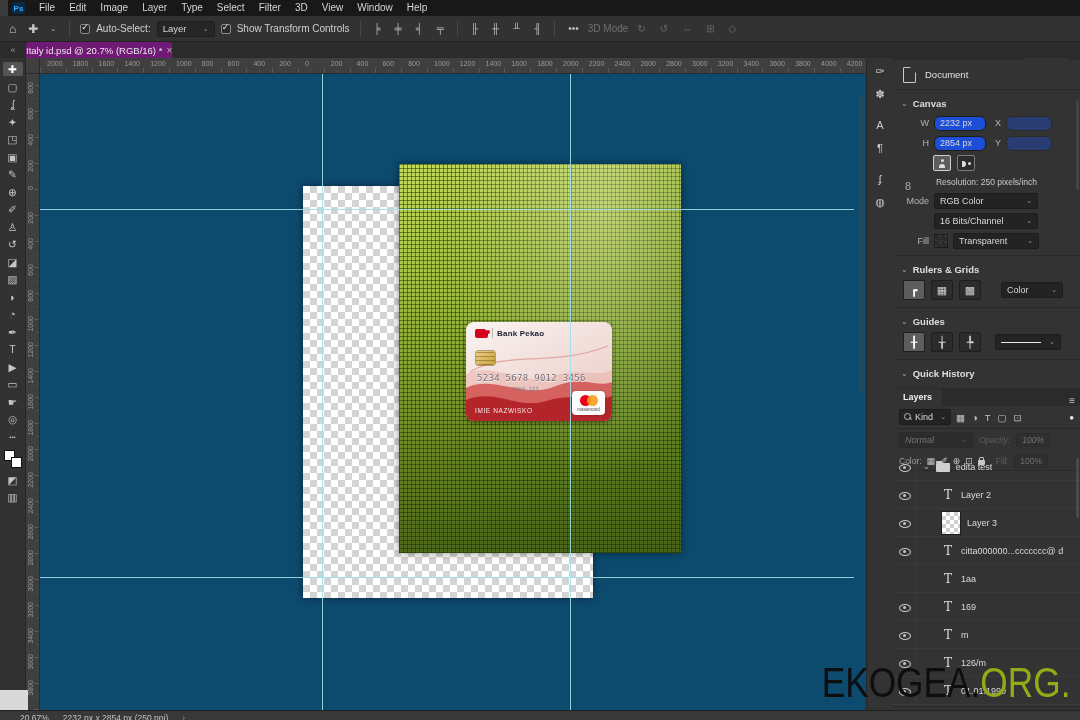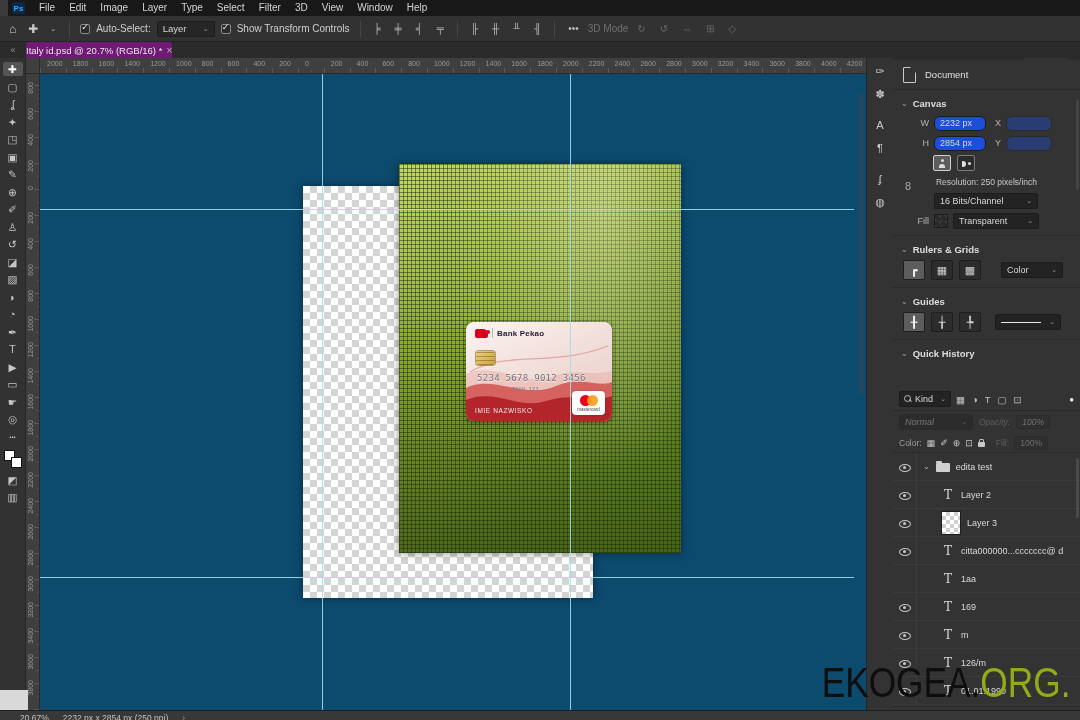--- a/index.html
+++ b/index.html
@@ -434,20 +434,27 @@
             <span class="person"></span>
           </div>
         <div class="orient">
             <span class="person land"></span>
           </div>
       </div>
       <div class="prow res-row">
         <span class="res-text">Resolution: 250 pixels/inch</span>
       </div>
       <div class="prow dim-row">
+        <span class="mode-lab">Mode</span>
+        <div class="pselect" style="width:104px;">
+          <span>RGB Color</span>
+            <span class="chev">⌄</span>
+        </div>
+      </div>
+      <div class="prow dim-row">
         <span class="mode-lab"></span>
         <div class="pselect" style="width:104px;">
           <span>16 Bits/Channel</span>
             <span class="chev">⌄</span>
         </div>
       </div>
       <div class="prow dim-row">
         <span class="mode-lab">Fill</span>
         <span class="fill-swatch"></span>
         <div class="pselect" style="width:86px;">
@@ -492,20 +499,24 @@
 
       <div class="sec-div"></div>
       <div class="sec-head">
         <span class="sec-chev">⌄</span>
         <span class="sec-title">Quick History</span>
       </div>
       <div class="props-scroll"></div>
     </div>
 
     <div id="layerspanel">
+      <div class="lp-tabrow">
+        <span class="lp-tab">Layers</span>
+        <span class="lp-menu">≡</span>
+      </div>
       <div class="lp-filter">
         <div class="kind-select">
           <span class="msearch"></span>
           <span>Kind</span>
           <span class="chev" style="margin-left:auto; font-size:7px; color:#999;">⌄</span>
         </div>
         <div id="filter-icons" style="display:flex; gap:5px;">
             <span class="filt-icon">▦</span>
             <span class="filt-icon">◑</span>
             <span class="filt-icon">T</span>

